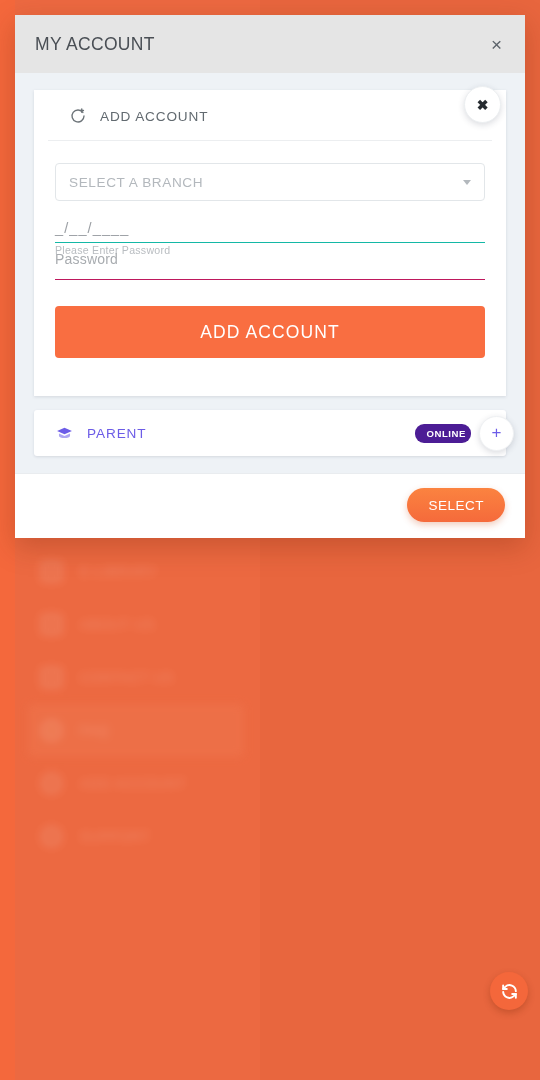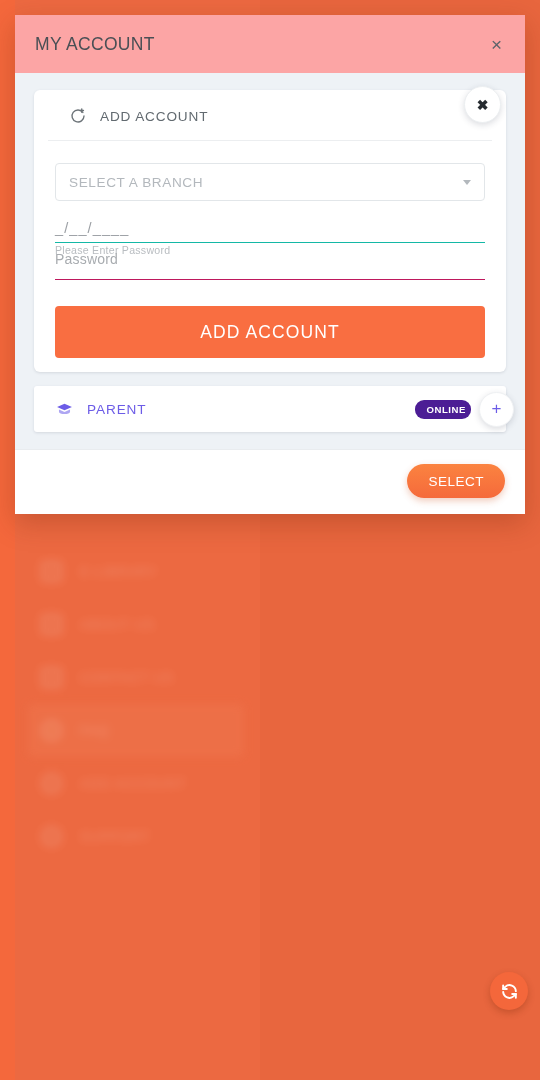--- a/index.html
+++ b/index.html
@@ -96,21 +96,21 @@
     top: 15px;
     width: 510px;
     background: #fff;
     box-shadow: 0 9px 26px rgba(110,35,10,.28);
     display: flex;
     flex-direction: column;
   }
 
   #modal-header {
     height: 58px;
-    background: #fca5a5;
+    background: #e5e5e5;
     display: flex;
     align-items: center;
     padding: 0 19px 0 20px;
     flex: 0 0 auto;
   }
   #modal-title {
     font-size: 17.5px;
     color: #4a4f55;
     letter-spacing: .35px;
     font-weight: 400;
@@ -128,21 +128,21 @@
 
   #modal-body {
     background: #eef2f6;
     padding: 17px 19px 17px 19px;
     flex: 0 0 auto;
   }
 
   
   #add-account-card {
     background: #fff;
-    border-radius: 6px;
+    border-radius: 0;
     box-shadow: 0 1px 3px rgba(40,50,70,.13);
     padding: 0;
   }
   #add-account-card-head {
     position: relative;
     display: flex;
     align-items: center;
     gap: 13px;
     padding: 17px 20px 15px 21px;
     border-bottom: 1px solid #eceef0;
@@ -165,21 +165,21 @@
     box-shadow: 0 2px 6px rgba(40,50,70,.17);
     display: flex; align-items: center; justify-content: center;
     cursor: pointer;
     font-size: 14px;
     color: #262b30;
     font-weight: bold;
     font-family: "Liberation Sans", sans-serif;
     padding: 0;
   }
 
-  #add-account-form { padding: 22px 21px 14px 21px; }
+  #add-account-form { padding: 22px 21px 38px 21px; }
 
   
   #branch-select-wrap {
     position: relative;
     height: 38px;
     border: 1px solid #e2e6e9;
     border-radius: 4px;
     display: flex;
     align-items: center;
     padding: 0 13px;

